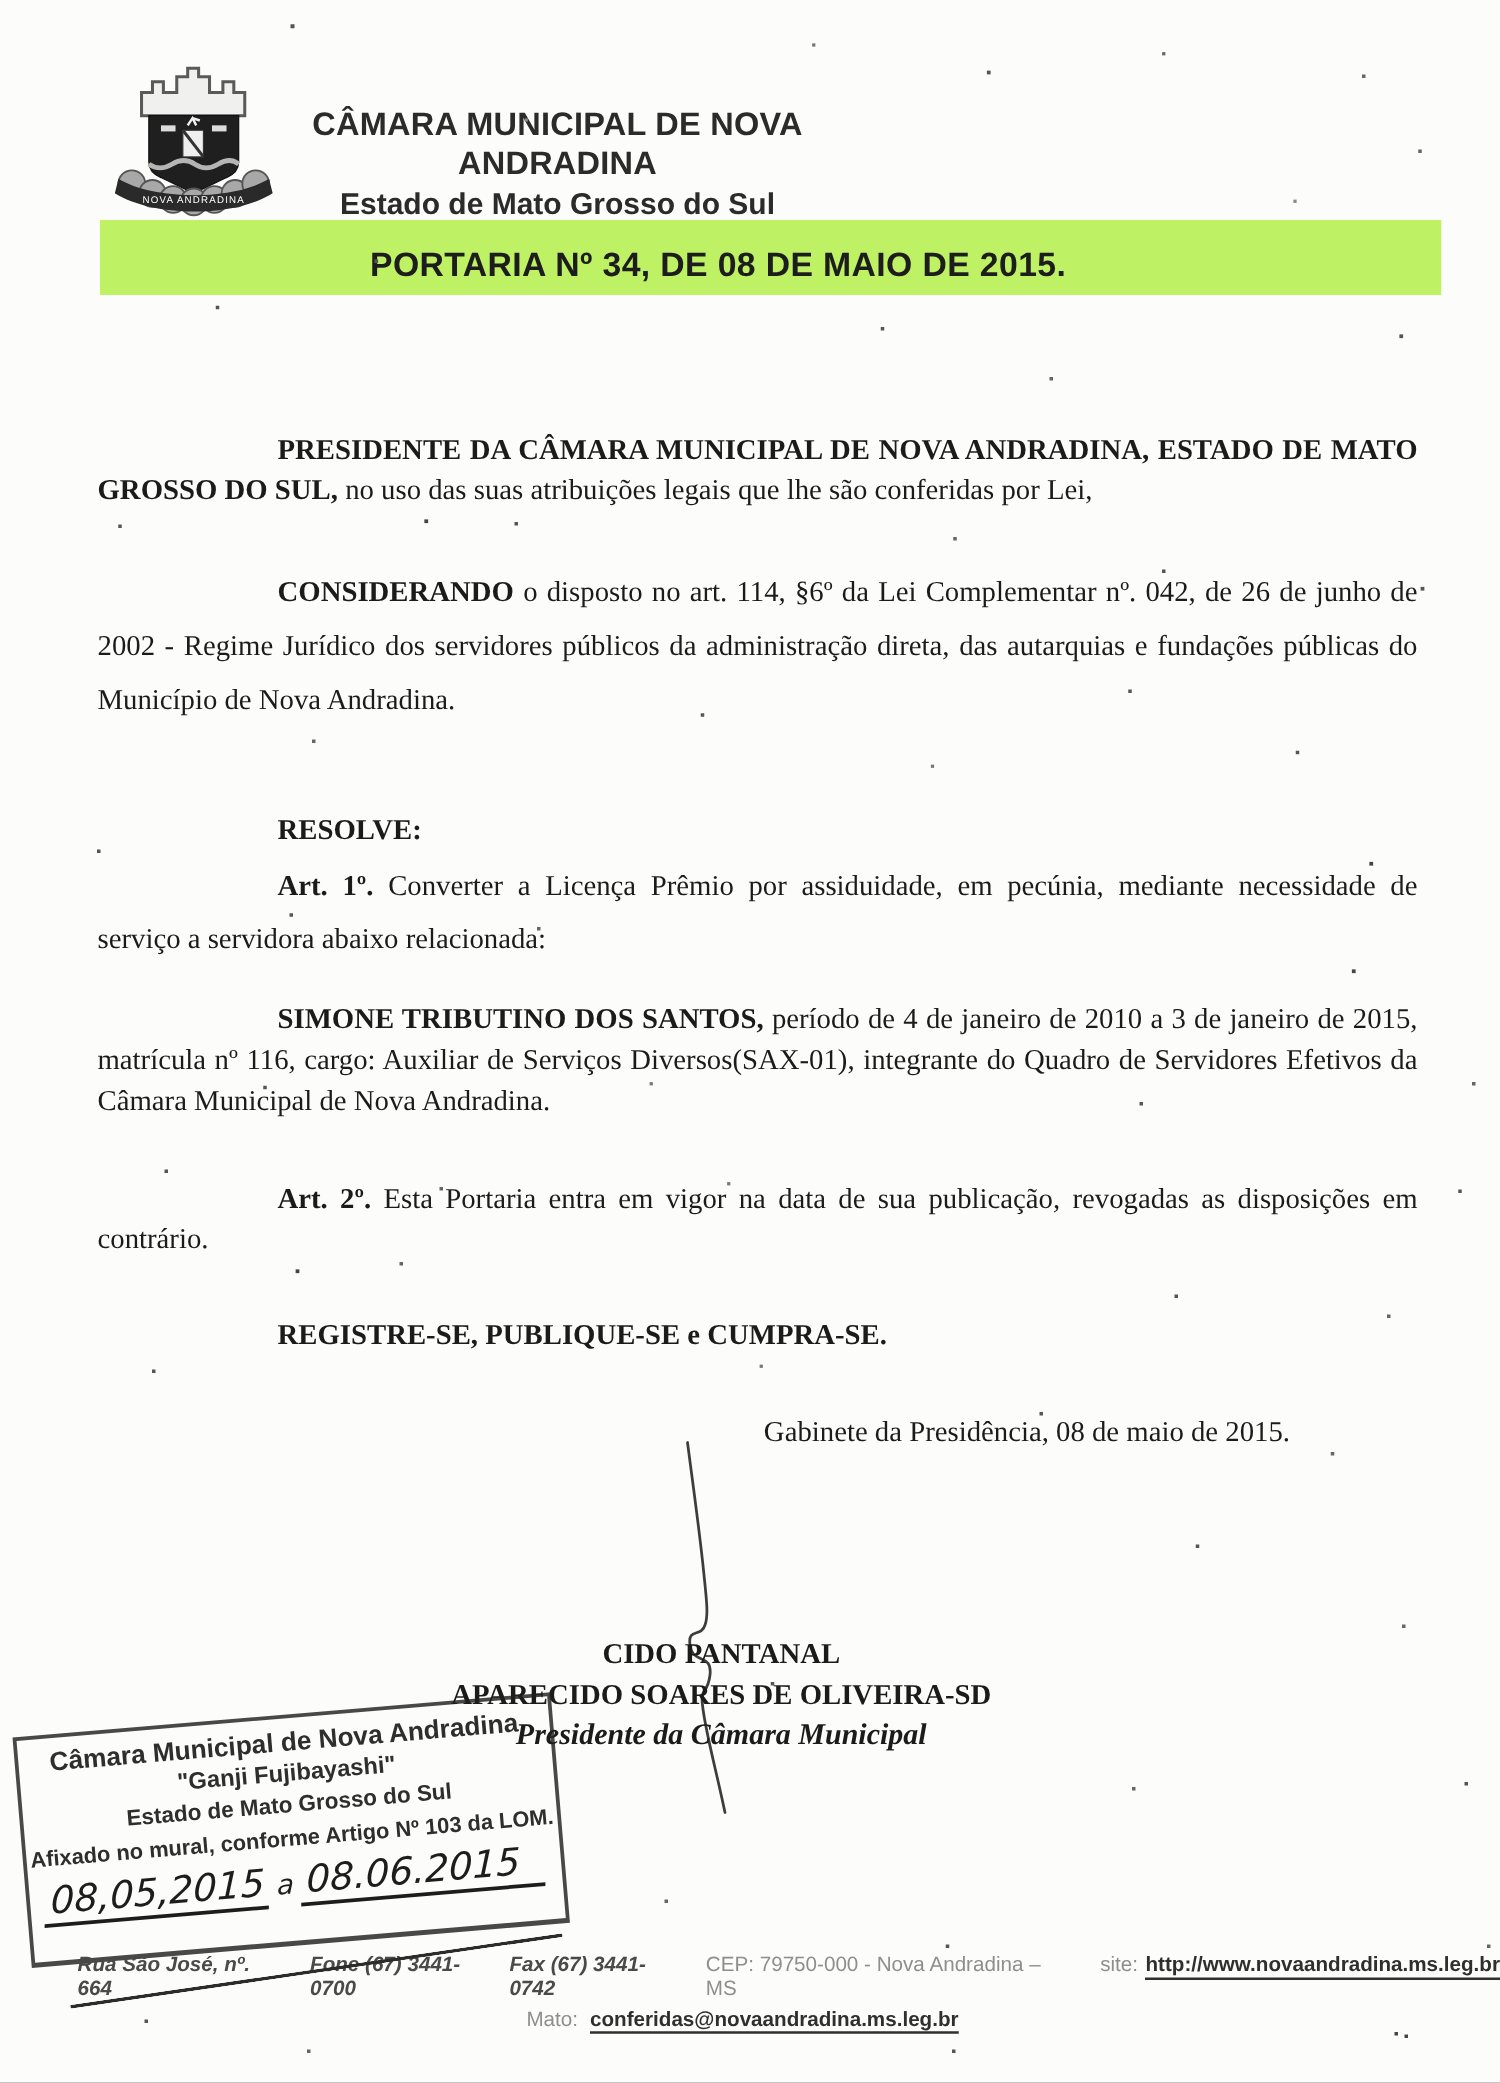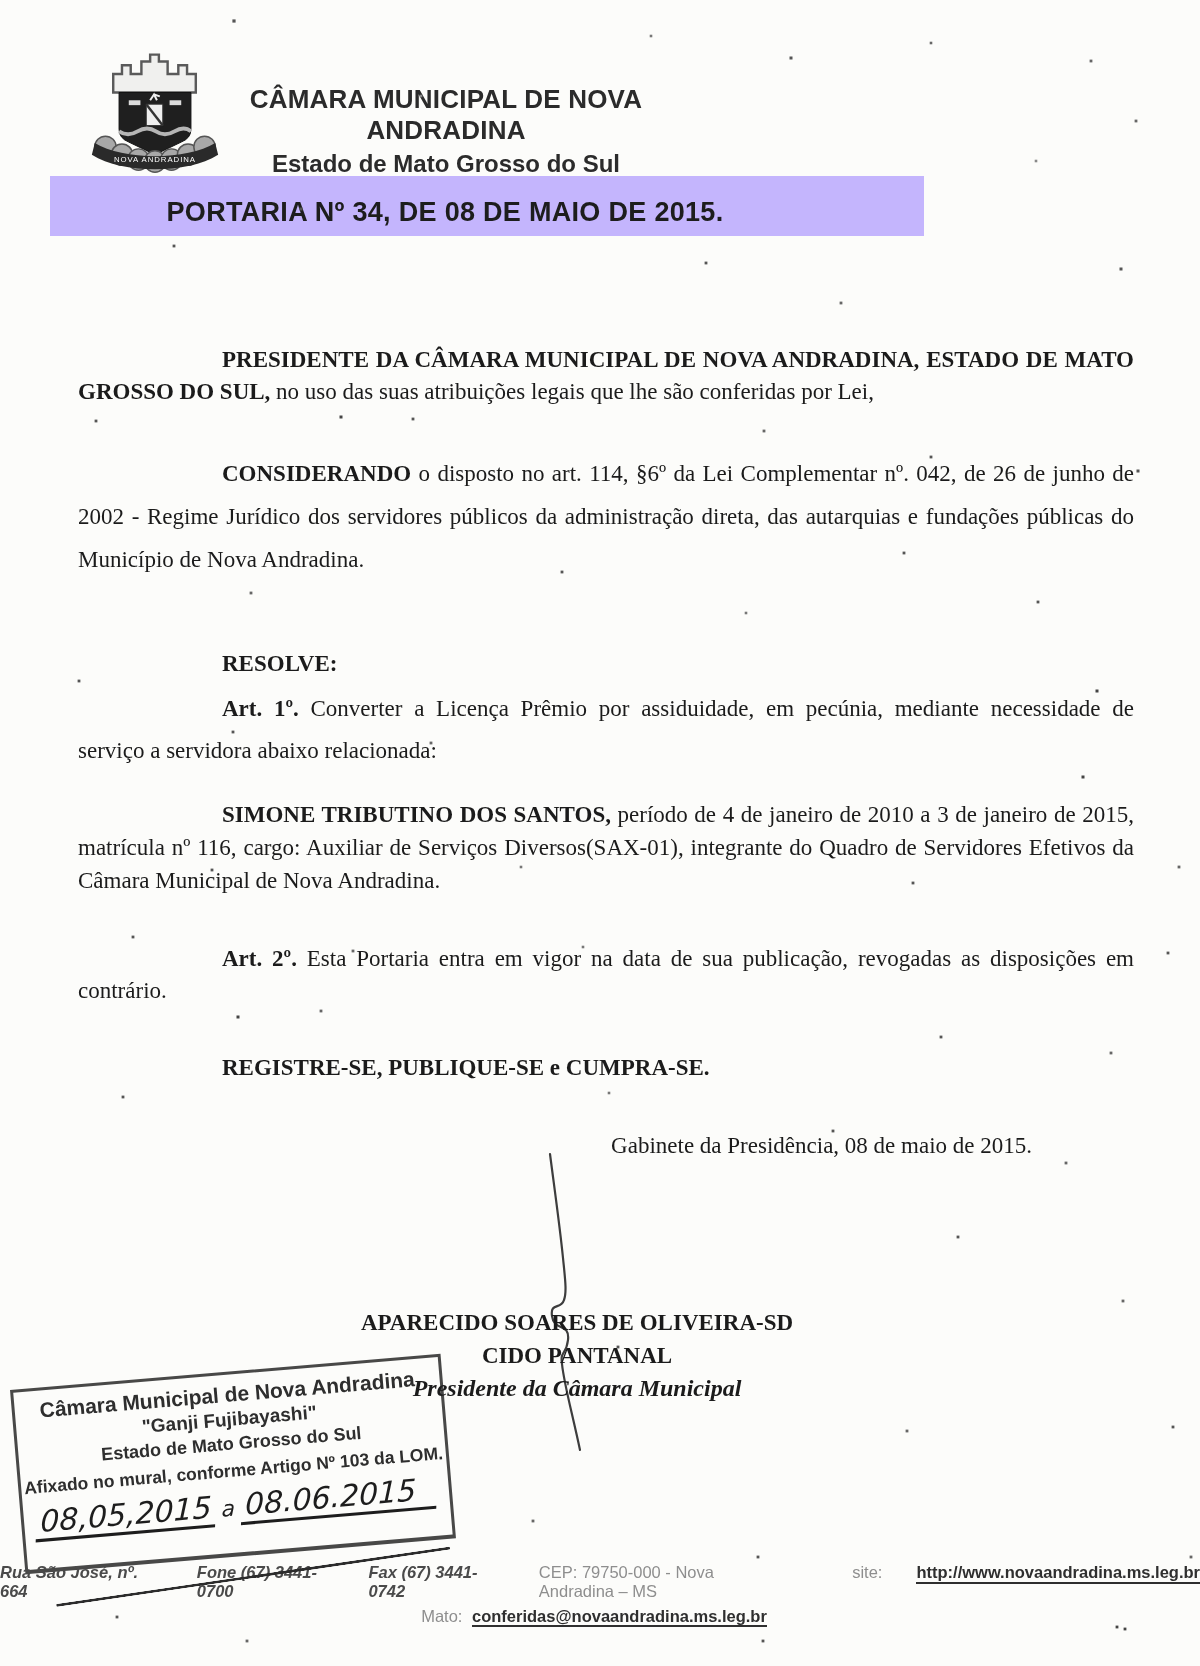--- a/index.html
+++ b/index.html
@@ -5,21 +5,21 @@
   html,body{margin:0;padding:0;background:#9a9a9a;}
   .page{position:relative;width:1200px;height:1666px;margin:0 auto;background:#fcfcfa;
         overflow:hidden;font-family:"Liberation Serif",serif;color:#1b1b1b;}
 
   
   .crest{position:absolute;left:82px;top:42px;width:146px;height:136px;}
   .org{position:absolute;left:228px;top:84px;width:436px;text-align:center;
        font-family:"Liberation Sans",sans-serif;font-weight:bold;color:#2b2b2b;}
   .org-name{font-size:26px;letter-spacing:.2px;}
   .org-state{font-size:24px;margin-top:4px;}
-  .title-band{position:absolute;left:50px;top:176px;width:874px;height:60px;background:#c4b5fd;}
+  .title-band{position:absolute;left:80px;top:176px;width:1073px;height:60px;background:#bef264;}
   .title-band .t{display:block;text-align:center;margin-top:21px;transform:translateX(-42px);
        font-family:"Liberation Sans",sans-serif;font-weight:bold;font-size:27px;color:#1d1d1d;letter-spacing:.3px;}
 
   
   .para{position:absolute;left:78px;width:1056px;text-align:justify;font-size:23px;line-height:32px;}
   .indent{text-indent:144px;}
   .b{font-weight:bold;}
   #p1{top:344px;}
   #p2{top:452px;line-height:43px;}
   #resolve{top:648px;font-weight:bold;}
@@ -46,21 +46,21 @@
   .stamp-l4{font-size:17.5px;margin-top:6px;white-space:nowrap;}
   .stamp-dates{margin-top:6px;font-family:"DejaVu Sans",sans-serif;font-style:italic;
        font-weight:500;font-size:30px;color:#1d1d1d;transform:skewX(-6deg);}
   .hw-seg{border-bottom:3px solid #1d1d1d;padding:0 4px;}
   .hw-sep{font-size:22px;padding:0 6px;}
   .hw-end{padding-right:20px;}
 
   
   .footer{position:absolute;left:0;top:1563px;width:1200px;
        font-family:"Liberation Sans",sans-serif;font-size:16.5px;color:#8e8e8e;}
-  .f-line1{display:flex;align-items:baseline;gap:28px;}
+  .f-line1{display:flex;align-items:baseline;padding-left:62px;}
   .f-it{font-weight:bold;font-style:italic;color:#4a4a4a;}
   .f-phone{margin-left:26px;}
   .f-fax{margin-left:12px;}
   .f-cep{margin-left:20px;}
   .f-site-label{margin-left:36px;}
   .f-url{margin-left:6px;font-weight:bold;color:#2f2f2f;border-bottom:2px solid #2f2f2f;}
   .f-line2{margin-top:6px;text-align:center;transform:translateX(-6px);}
   .f-email{font-weight:bold;color:#2f2f2f;border-bottom:2px solid #2f2f2f;margin-left:5px;}
   .strike{position:absolute;left:56px;top:1604px;width:398px;height:0;
        border-top:3px solid #2c2c2c;transform:rotate(-8.3deg);transform-origin:left top;border-radius:2px;}
@@ -145,22 +145,22 @@
   <div class="para indent" id="register">REGISTRE-SE, PUBLIQUE-SE e CUMPRA-SE.</div>
 
   <div id="placedate">Gabinete da Presidência, 08 de maio de 2015.</div>
 
   <svg class="sig-svg" viewBox="0 0 90 310">
     <path d="M30,4 C36,50 40,78 43,108 C45,128 47,142 44,150 C41,160 30,152 32,166 C34,182 50,172 48,190
              C46,206 40,200 42,214 C44,234 52,262 60,300" fill="none" stroke="#3d3d3d" stroke-width="2.2" stroke-linecap="round"></path>
   </svg>
 
   <div class="sig-block">
+    <div>CIDO PANTANAL</div>
     <div>APARECIDO SOARES DE OLIVEIRA-SD</div>
-    <div>CIDO PANTANAL</div>
     <div class="sig-role">Presidente da Câmara Municipal</div>
   </div>
 
   <div class="stamp">
     <div class="stamp-l1">Câmara Municipal de Nova Andradina</div>
     <div class="stamp-l2">"Ganji Fujibayashi"</div>
     <div class="stamp-l3">Estado de Mato Grosso do Sul</div>
     <div class="stamp-l4">Afixado no mural, conforme Artigo Nº 103 da LOM.</div>
     <div class="stamp-dates">
       <span class="hw-seg">08,05,2015</span><span class="hw-sep">a</span><span class="hw-seg hw-end">08.06.2015</span>

